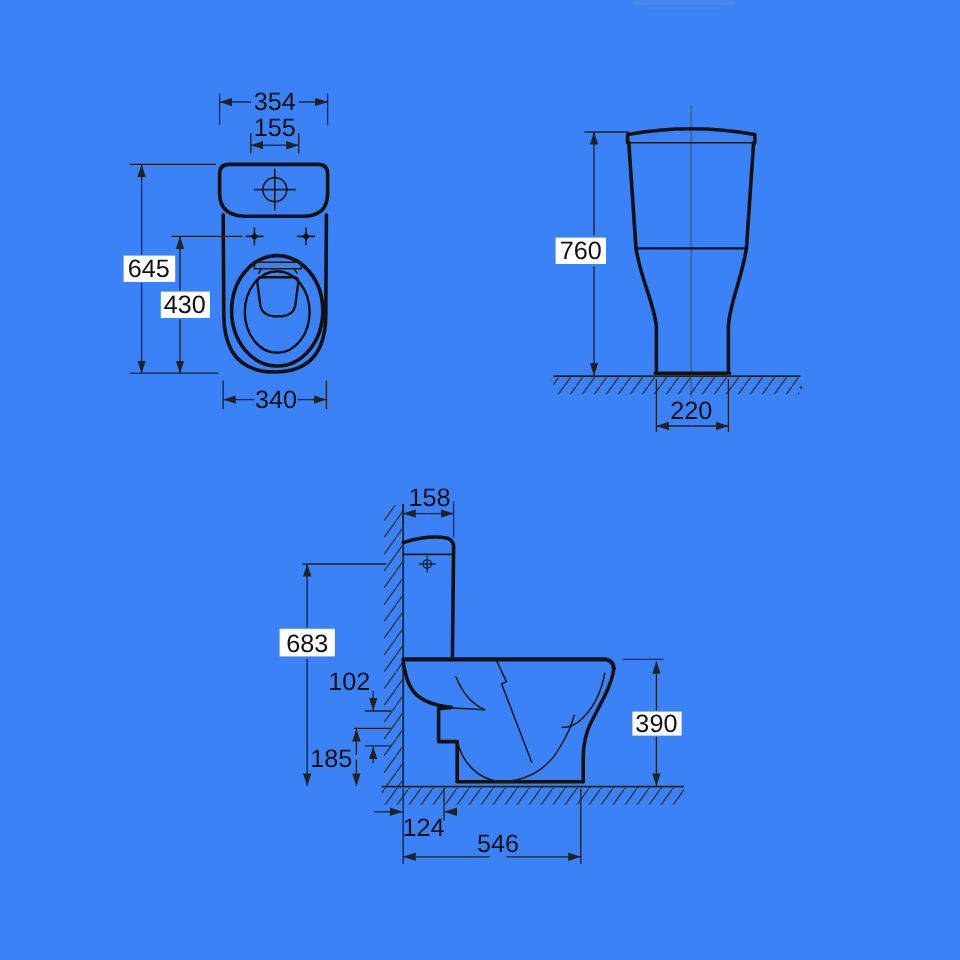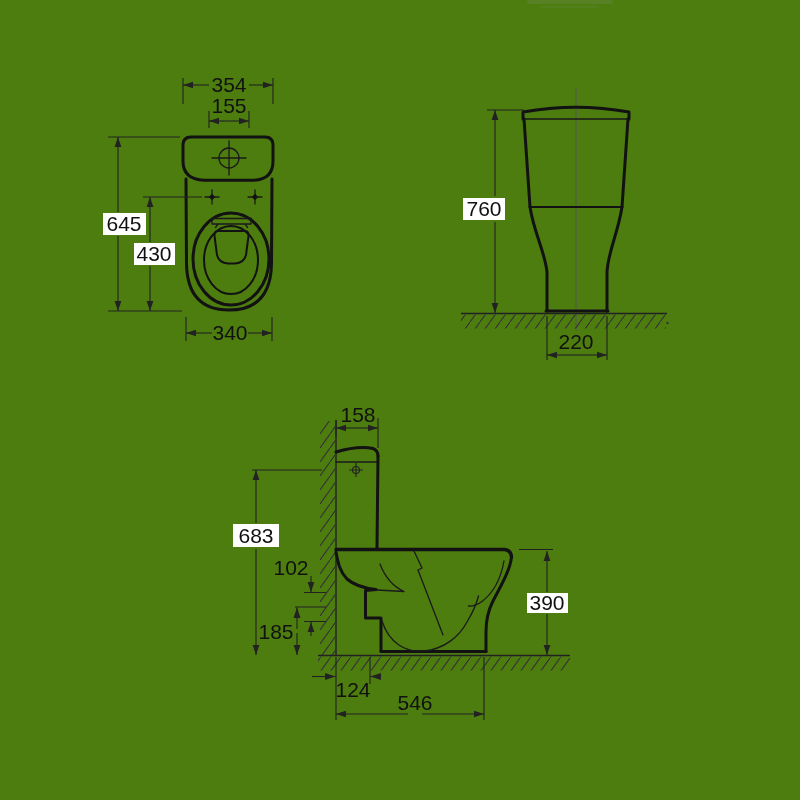--- a/index.html
+++ b/index.html
@@ -1,16 +1,16 @@
 <!DOCTYPE html>
 <html><head>
 <meta charset="utf-8">
 <style>
   html,body{margin:0;padding:0;background:#ffffff;}
-  .stage{width:800px;height:800px;position:relative;background:#4d7c0f;}
+  .stage{width:800px;height:800px;position:relative;background:#3b82f6;}
   svg{display:block;}
   .ol{fill:none;stroke:#121212;stroke-width:3;stroke-linecap:round;stroke-linejoin:round;}
   .ol-heavy{fill:none;stroke:#121212;stroke-width:3.4;stroke-linecap:round;stroke-linejoin:round;}
   .ol-med{fill:none;stroke:#121212;stroke-width:2;stroke-linecap:round;stroke-linejoin:round;}
   .ol-thin{fill:none;stroke:#1a1a1a;stroke-width:1.3;stroke-linecap:round;stroke-linejoin:round;}
   .dim{fill:none;stroke:#222;stroke-width:1.1;}
   .gnd{fill:none;stroke:#222;stroke-width:1.4;}
   .cl{fill:none;stroke:#555;stroke-width:1;}
   .dim-t{font-family:"Liberation Sans", sans-serif;font-size:21px;fill:#111;}
   .bg{fill:#ffffff;}

